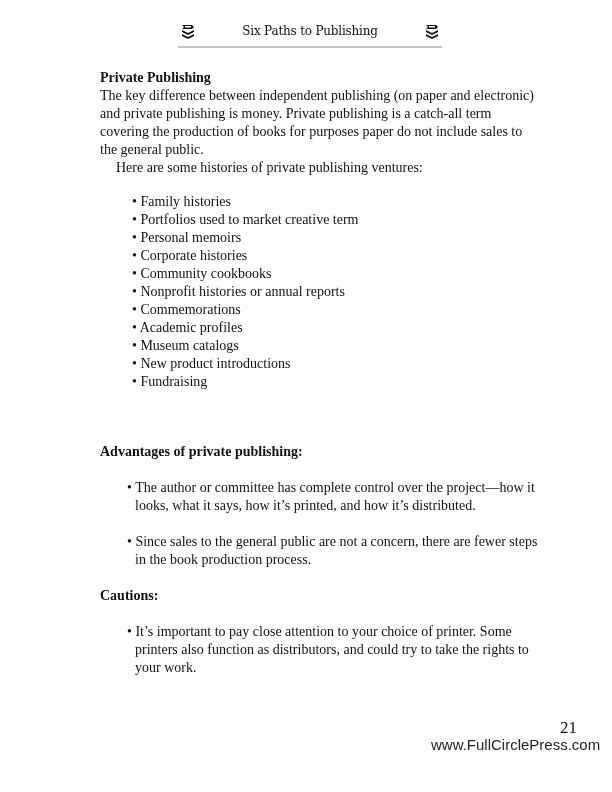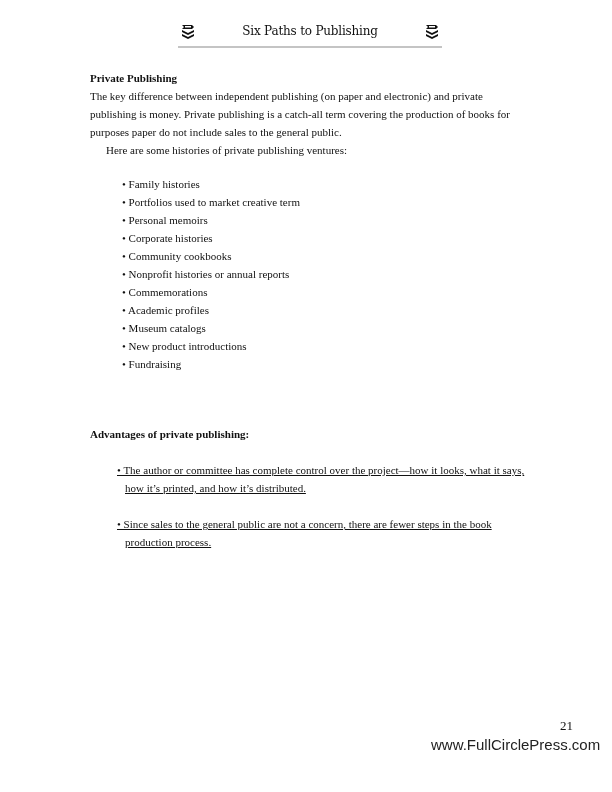--- a/index.html
+++ b/index.html
@@ -2,30 +2,30 @@
 <html><head>
   <meta charset="utf-8">
   <style>
     html, body { margin: 0; padding: 0; background: #ffffff; }
     body { width: 612px; height: 792px; position: relative; overflow: hidden; color: #111; }
     .header { position: absolute; left: 178px; top: 20px; width: 264px; height: 26px; border-bottom: 2px solid #c4c4c4; }
     .header-title { position: absolute; left: 0; right: 0; top: 4px; text-align: center; font-family: "DejaVu Serif", serif; font-size: 12px; letter-spacing: -0.2px; color: #111; }
     .book-icon { position: absolute; top: 3px; width: 16px; height: 18px; }
     .book-icon.left { left: 2px; }
     .book-icon.right { right: 2px; }
-    .content { position: absolute; left: 90px; top: 69px; width: 440px; font-family: "Liberation Serif", serif; font-size: 11px; line-height: 18px; color: #111; }
+    .content { position: absolute; left: 100px; top: 69px; width: 440px; font-family: "Liberation Serif", serif; font-size: 14px; line-height: 18px; color: #111; }
     .content p { margin: 0; }
     .h { font-weight: bold; }
     .indent { text-indent: 16px; }
     .list { margin: 16px; padding: 0; list-style: none; }
     .list li { padding-left: 16px; }
     .gap { height: 18px; }
     .adv-list { margin: 0; padding: 0; list-style: none; }
-    .adv-item { padding-left: 35px; text-indent: -8px; text-decoration: underline; }
-    .page-num { position: absolute; left: 560px; top: 718px; font-family: "Liberation Serif", serif; font-size: 13px; color: #111; }
+    .adv-item { padding-left: 35px; text-indent: -8px; }
+    .page-num { position: absolute; left: 560px; top: 718px; font-family: "Liberation Serif", serif; font-size: 17px; color: #111; }
     .url { position: absolute; left: 431px; top: 736px; font-family: "Liberation Sans", sans-serif; font-size: 15px; color: #222; }
   </style>
 </head>
 <body>
 
 <div class="header">
   <span class="book-icon left">
     <svg width="16" height="18" viewBox="0 0 16 18">
       <path d="M2 2 L12 2 L14 4 L12 6 L2 6 L4 4 Z" fill="#111"></path>
       <path d="M2 7 L8 10 L14 7 L14 9 L8 12 L2 9 Z" fill="#111"></path>
@@ -64,17 +64,21 @@
   <div class="gap"></div>
   <div class="gap"></div>
   <p class="h">Advantages of private publishing:</p>
   <div class="gap"></div>
   <ul class="adv-list">
     <li class="adv-item">• The author or committee has complete control over the project—how it looks, what it says, how it’s printed, and how it’s distributed.</li>
     <li class="gap"></li>
     <li class="adv-item">• Since sales to the general public are not a concern, there are fewer steps in the book production process.</li>
   </ul>
   <div class="gap"></div>
+  <p class="h">Cautions:</p>
   <div class="gap"></div>
+  <ul class="adv-list">
+    <li class="adv-item">• It’s important to pay close attention to your choice of printer. Some printers also function as distributors, and could try to take the rights to your work.</li>
+  </ul>
 </div>
 
 <div class="page-num">21</div>
 <div class="url">www.FullCirclePress.com</div>
 
 </body></html>

